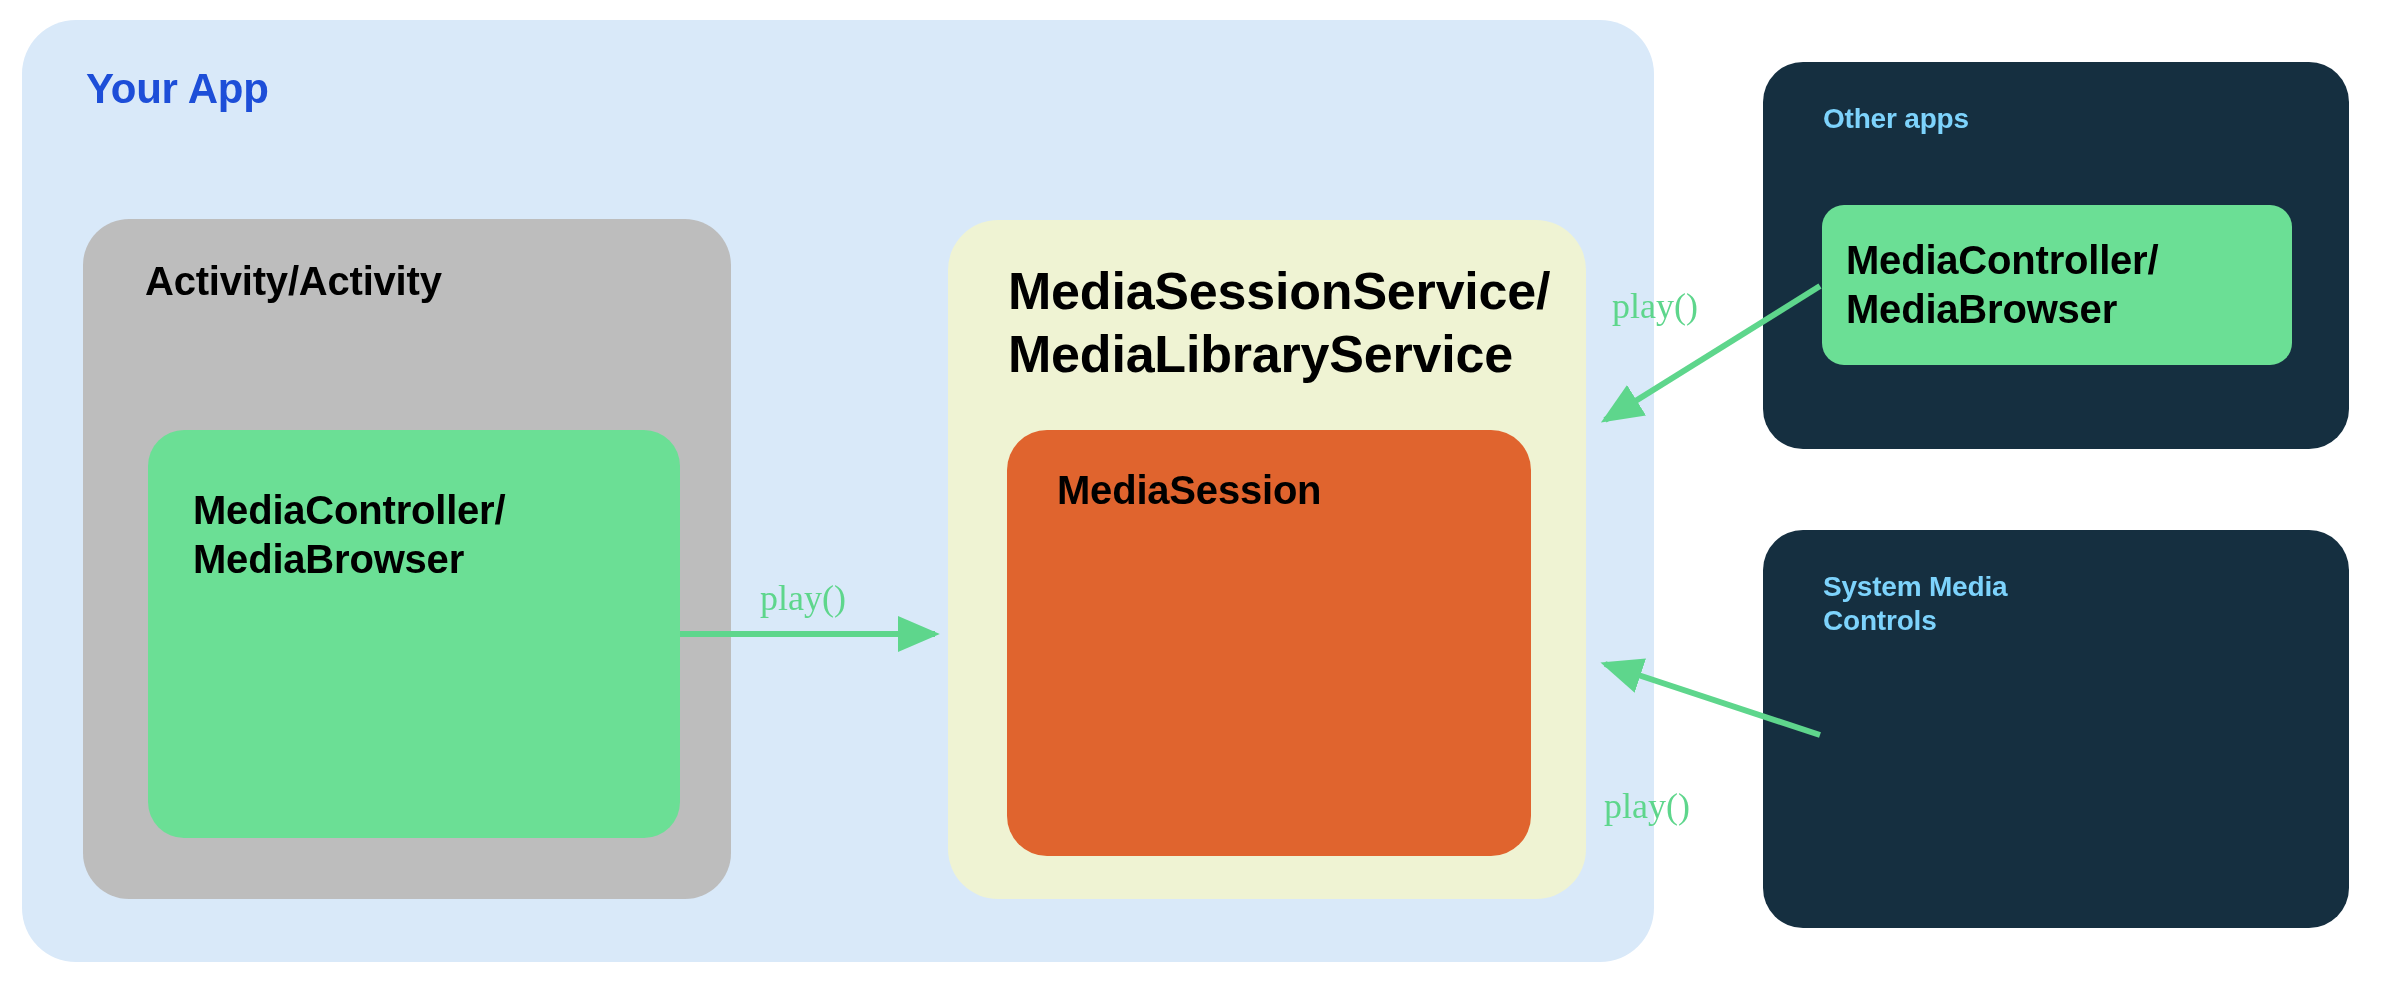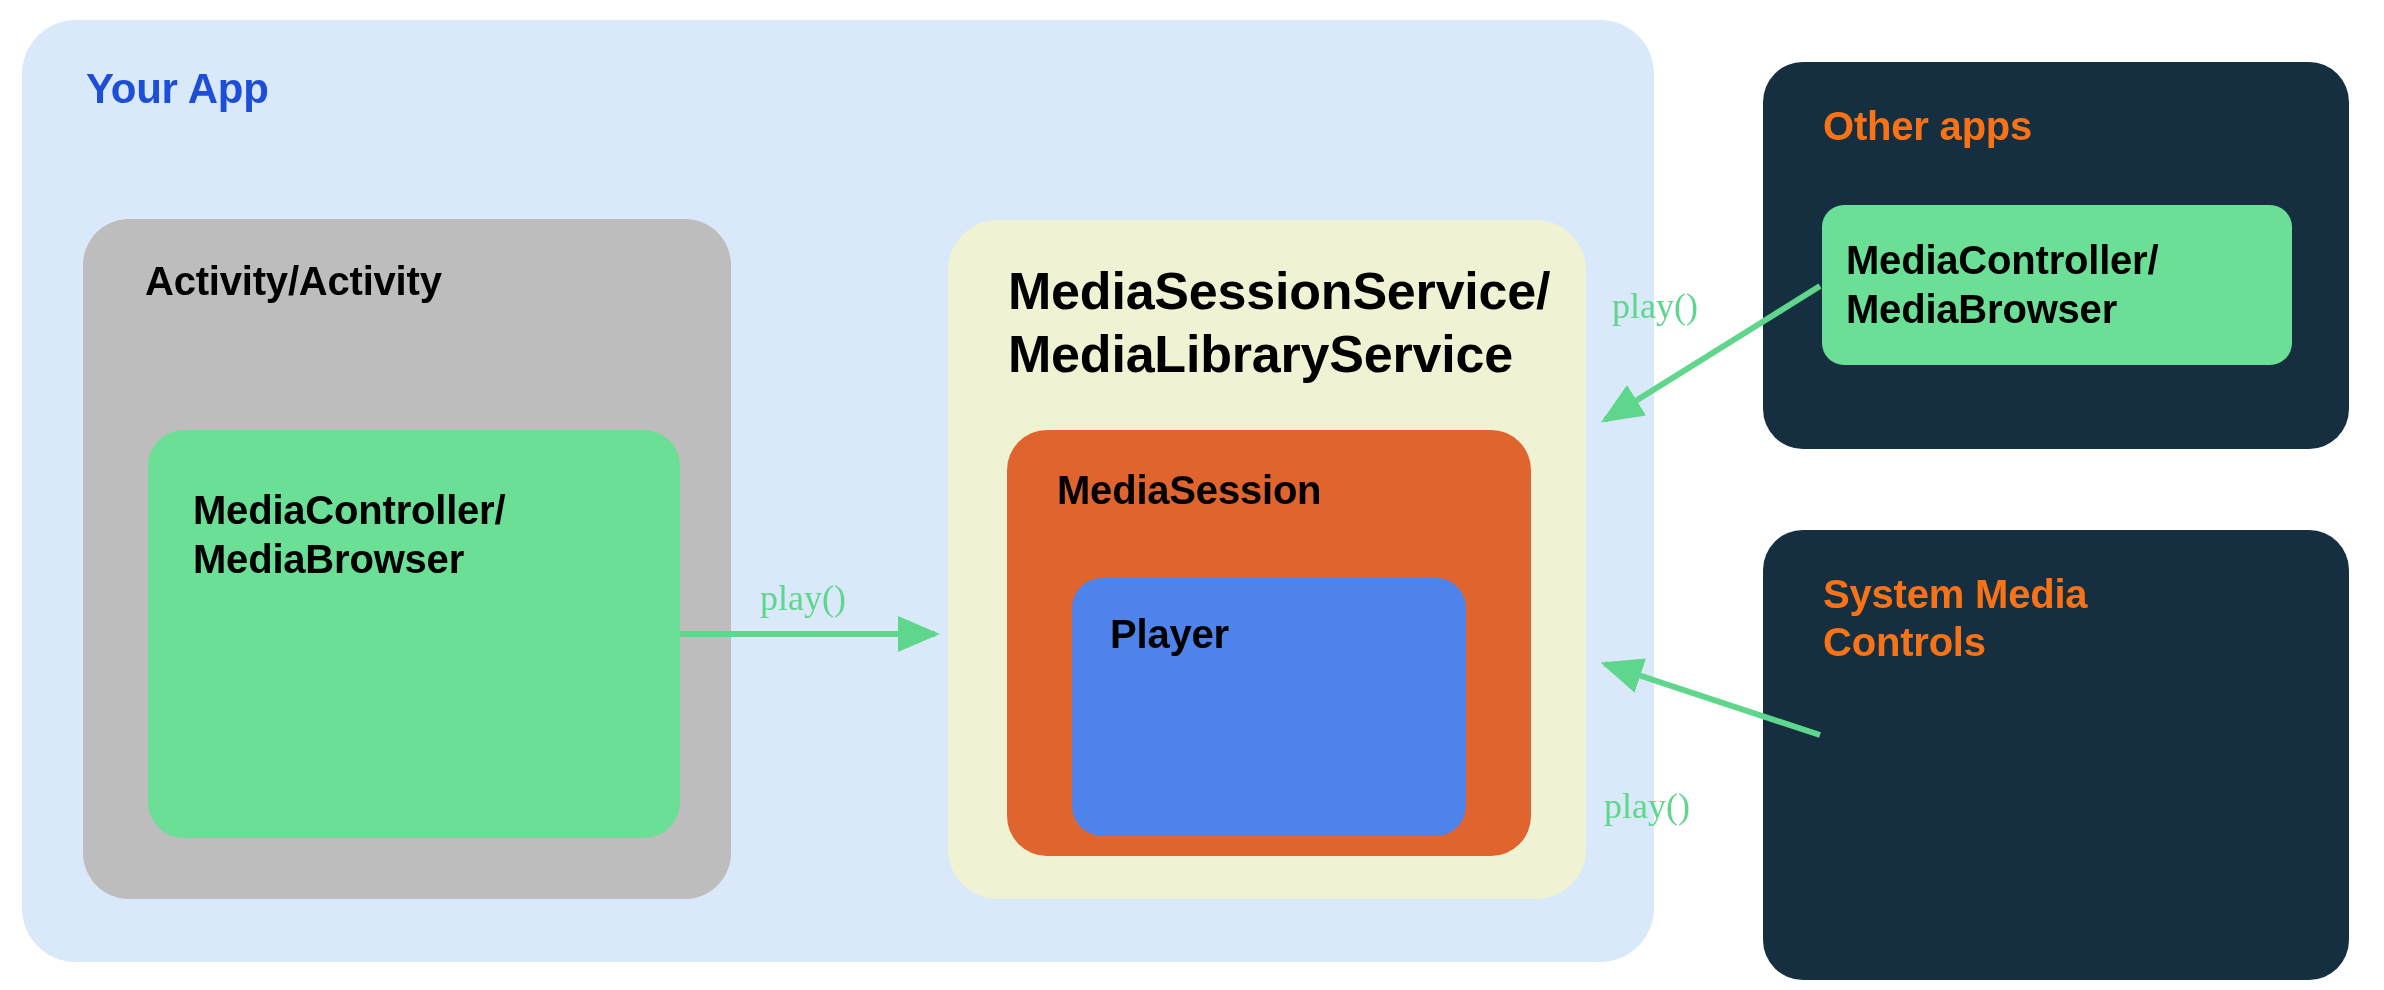--- a/index.html
+++ b/index.html
@@ -93,25 +93,25 @@
     font-size: 40px; font-weight: bold; color: #000000;
     letter-spacing: -0.2px;
   }
 
   
   .dark-panel {
     background: #152f40;
     border-radius: 40px;
   }
   #other-apps { left: 1763px; top: 62px; width: 586px; height: 387px; }
-  #system-media-controls { left: 1763px; top: 530px; width: 586px; height: 450px; padding-left: 23px; }
+  #system-media-controls { left: 1763px; top: 530px; width: 586px; height: 398px; padding-left: 23px; }
 
   .dark-title {
     position: absolute; left: 60px; top: 40px;
-    font-size: 40px; font-weight: bold; color: #f97316;
+    font-size: 28px; font-weight: bold; color: #7dd3fc;
     line-height: 1.2; letter-spacing: -0.2px; white-space: pre-line;
   }
 
   .green-chip {
     position: absolute;
     background: #6bdf95;
     border-radius: 22px;
   }
   #other-apps-chip { left: 59px; top: 143px; width: 470px; height: 160px; }
   #system-chip     { left: 59px; top: 130px; width: 470px; height: 140px; }
@@ -165,23 +165,20 @@
 
   <div class="panel" id="session-service">
     <div id="session-service-title">MediaSessionService/
 MediaLibraryService</div>
   </div>
 
   <div class="panel" id="media-session">
     <div id="media-session-title">MediaSession</div>
   </div>
 
-  <div class="panel" id="player">
-    <div id="player-title">Player</div>
-  </div>
 
   <div class="panel dark-panel" id="other-apps">
     <div class="dark-title">Other apps</div>
     <div class="green-chip" id="other-apps-chip">
       <div class="chip-label">MediaController/
 MediaBrowser</div>
     </div>
   </div>
 
   <div class="panel dark-panel" id="system-media-controls">

